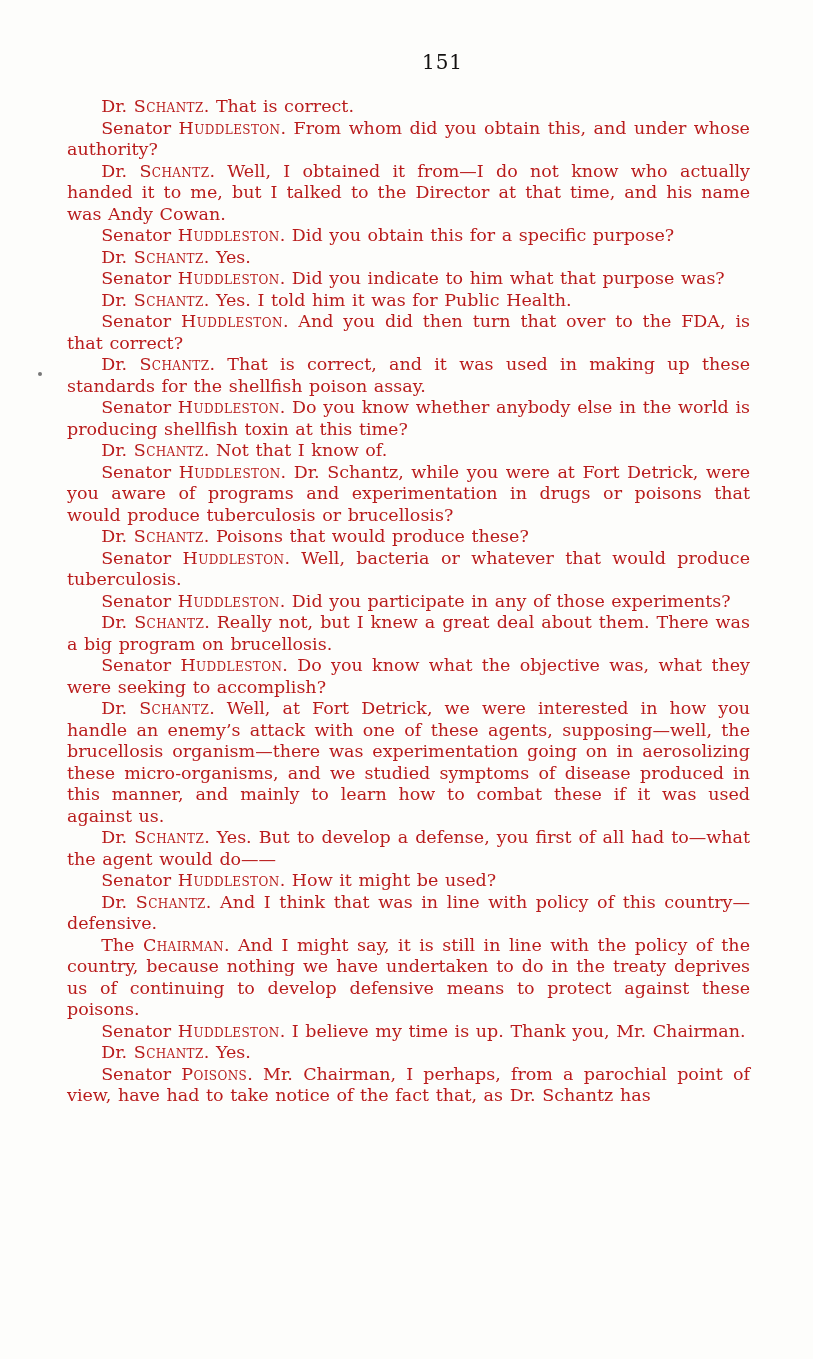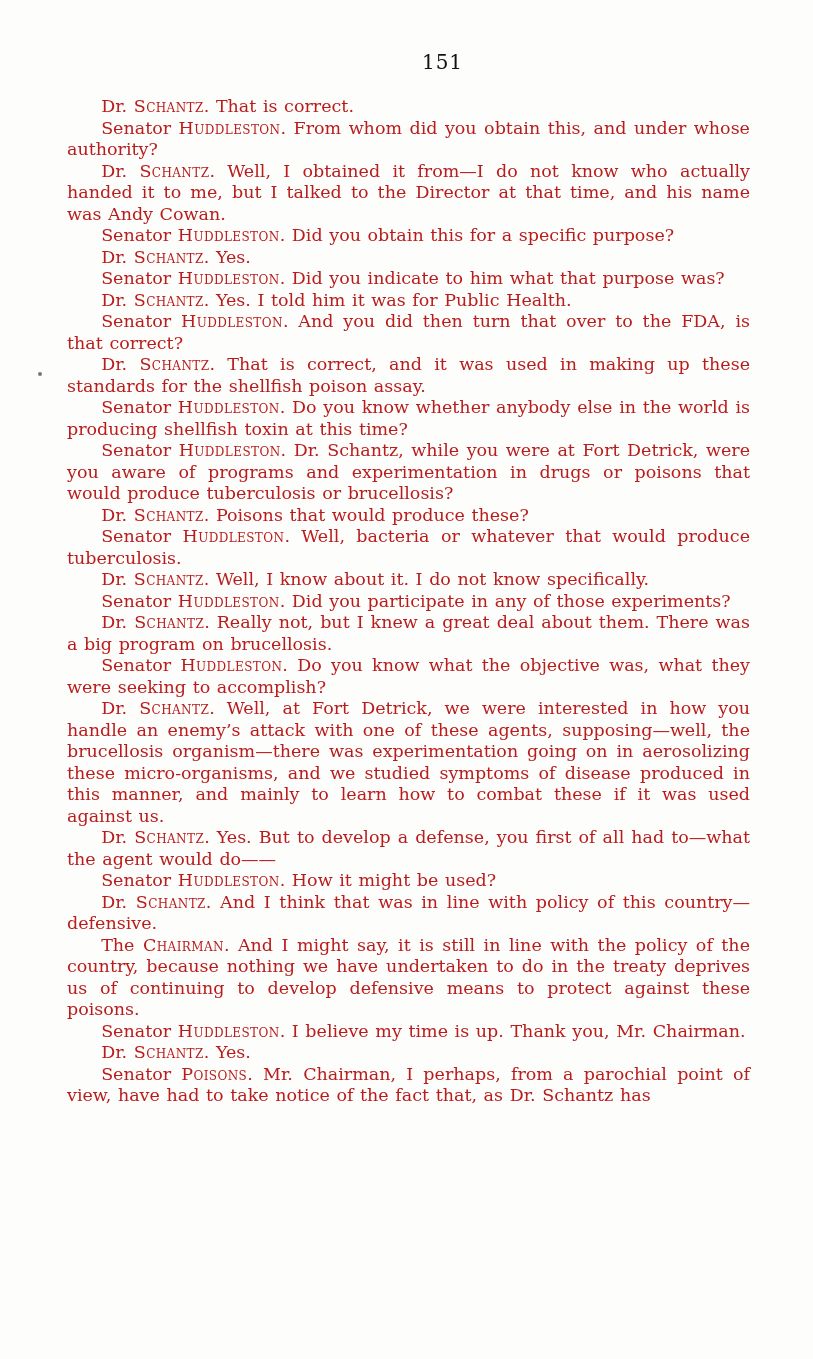--- a/index.html
+++ b/index.html
@@ -68,24 +68,24 @@
       <p><span class="speaker">Dr. <span class="sc">Schantz</span></span>. That is correct.</p>
       <p><span class="speaker">Senator <span class="sc">Huddleston</span></span>. From whom did you obtain this, and under whose authority?</p>
       <p><span class="speaker">Dr. <span class="sc">Schantz</span></span>. Well, I obtained it from—I do not know who actually handed it to me, but I talked to the Director at that time, and his name was Andy Cowan.</p>
       <p><span class="speaker">Senator <span class="sc">Huddleston</span></span>. Did you obtain this for a specific purpose?</p>
       <p><span class="speaker">Dr. <span class="sc">Schantz</span></span>. Yes.</p>
       <p><span class="speaker">Senator <span class="sc">Huddleston</span></span>. Did you indicate to him what that purpose was?</p>
       <p><span class="speaker">Dr. <span class="sc">Schantz</span></span>. Yes. I told him it was for Public Health.</p>
       <p><span class="speaker">Senator <span class="sc">Huddleston</span></span>. And you did then turn that over to the FDA, is that correct?</p>
       <p><span class="speaker">Dr. <span class="sc">Schantz</span></span>. That is correct, and it was used in making up these standards for the shellfish poison assay.</p>
       <p><span class="speaker">Senator <span class="sc">Huddleston</span></span>. Do you know whether anybody else in the world is producing shellfish toxin at this time?</p>
+      <p><span class="speaker">Dr. <span class="sc">Schantz</span></span>. Not that I know of.</p>
       <p><span class="speaker">Senator <span class="sc">Huddleston</span></span>. Dr. Schantz, while you were at Fort Detrick, were you aware of programs and experimentation in drugs or poisons that would produce tuberculosis or brucellosis?</p>
       <p><span class="speaker">Dr. <span class="sc">Schantz</span></span>. Poisons that would produce these?</p>
       <p><span class="speaker">Senator <span class="sc">Huddleston</span></span>. Well, bacteria or whatever that would produce tuberculosis.</p>
-      <p><span class="speaker">Dr. <span class="sc">Schantz</span></span>. Well, I know about it. I do not know specifically.</p>
       <p><span class="speaker">Senator <span class="sc">Huddleston</span></span>. Did you participate in any of those experiments?</p>
       <p><span class="speaker">Dr. <span class="sc">Schantz</span></span>. Really not, but I knew a great deal about them. There was a big program on brucellosis.</p>
       <p><span class="speaker">Senator <span class="sc">Huddleston</span></span>. Do you know what the objective was, what they were seeking to accomplish?</p>
       <p><span class="speaker">Dr. <span class="sc">Schantz</span></span>. Well, at Fort Detrick, we were interested in how you handle an enemy’s attack with one of these agents, supposing—well, the brucellosis organism—there was experimentation going on in aerosolizing these micro-organisms, and we studied symptoms of disease produced in this manner, and mainly to learn how to combat these if it was used against us.</p>
       <p><span class="speaker">Dr. <span class="sc">Schantz</span></span>. Yes. But to develop a defense, you first of all had to—what the agent would do——</p>
       <p><span class="speaker">Senator <span class="sc">Huddleston</span></span>. How it might be used?</p>
       <p><span class="speaker">Dr. <span class="sc">Schantz</span></span>. And I think that was in line with policy of this country—defensive.</p>
       <p><span class="speaker">The <span class="sc">Chairman</span></span>. And I might say, it is still in line with the policy of the country, because nothing we have undertaken to do in the treaty deprives us of continuing to develop defensive means to protect against these poisons.</p>
       <p><span class="speaker">Senator <span class="sc">Huddleston</span></span>. I believe my time is up. Thank you, Mr. Chairman.</p>
       <p><span class="speaker">Dr. <span class="sc">Schantz</span></span>. Yes.</p>

